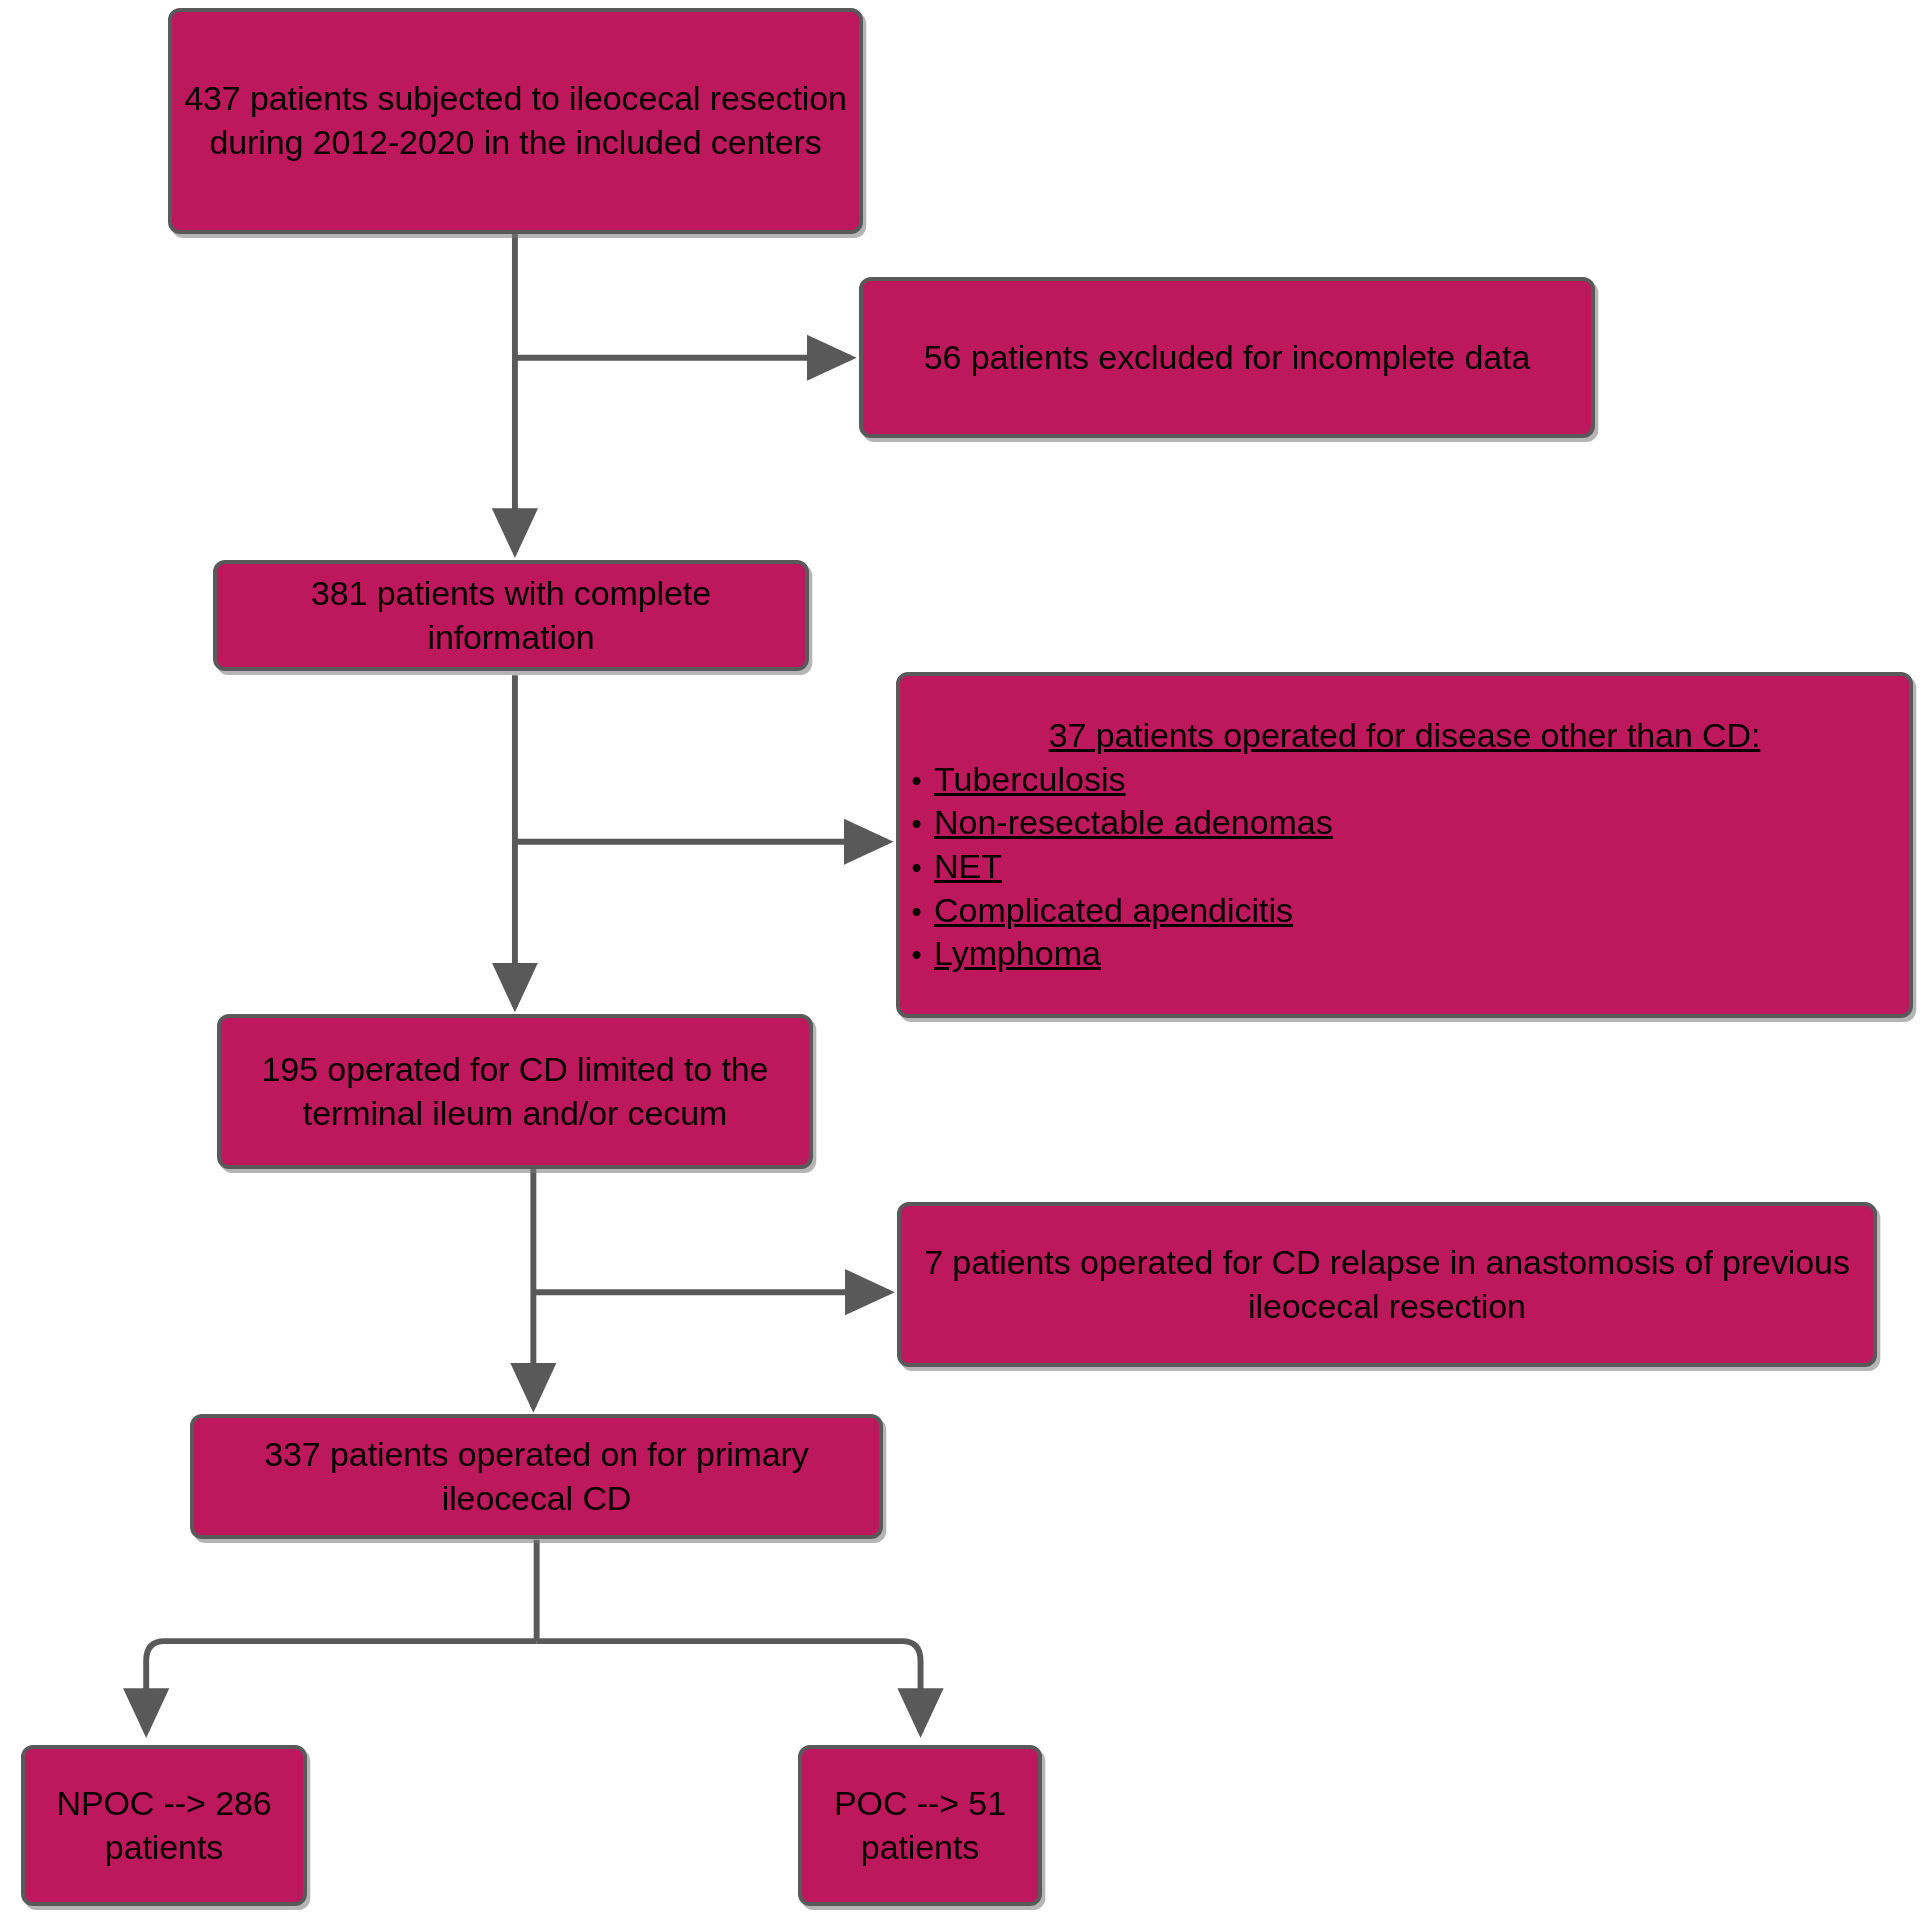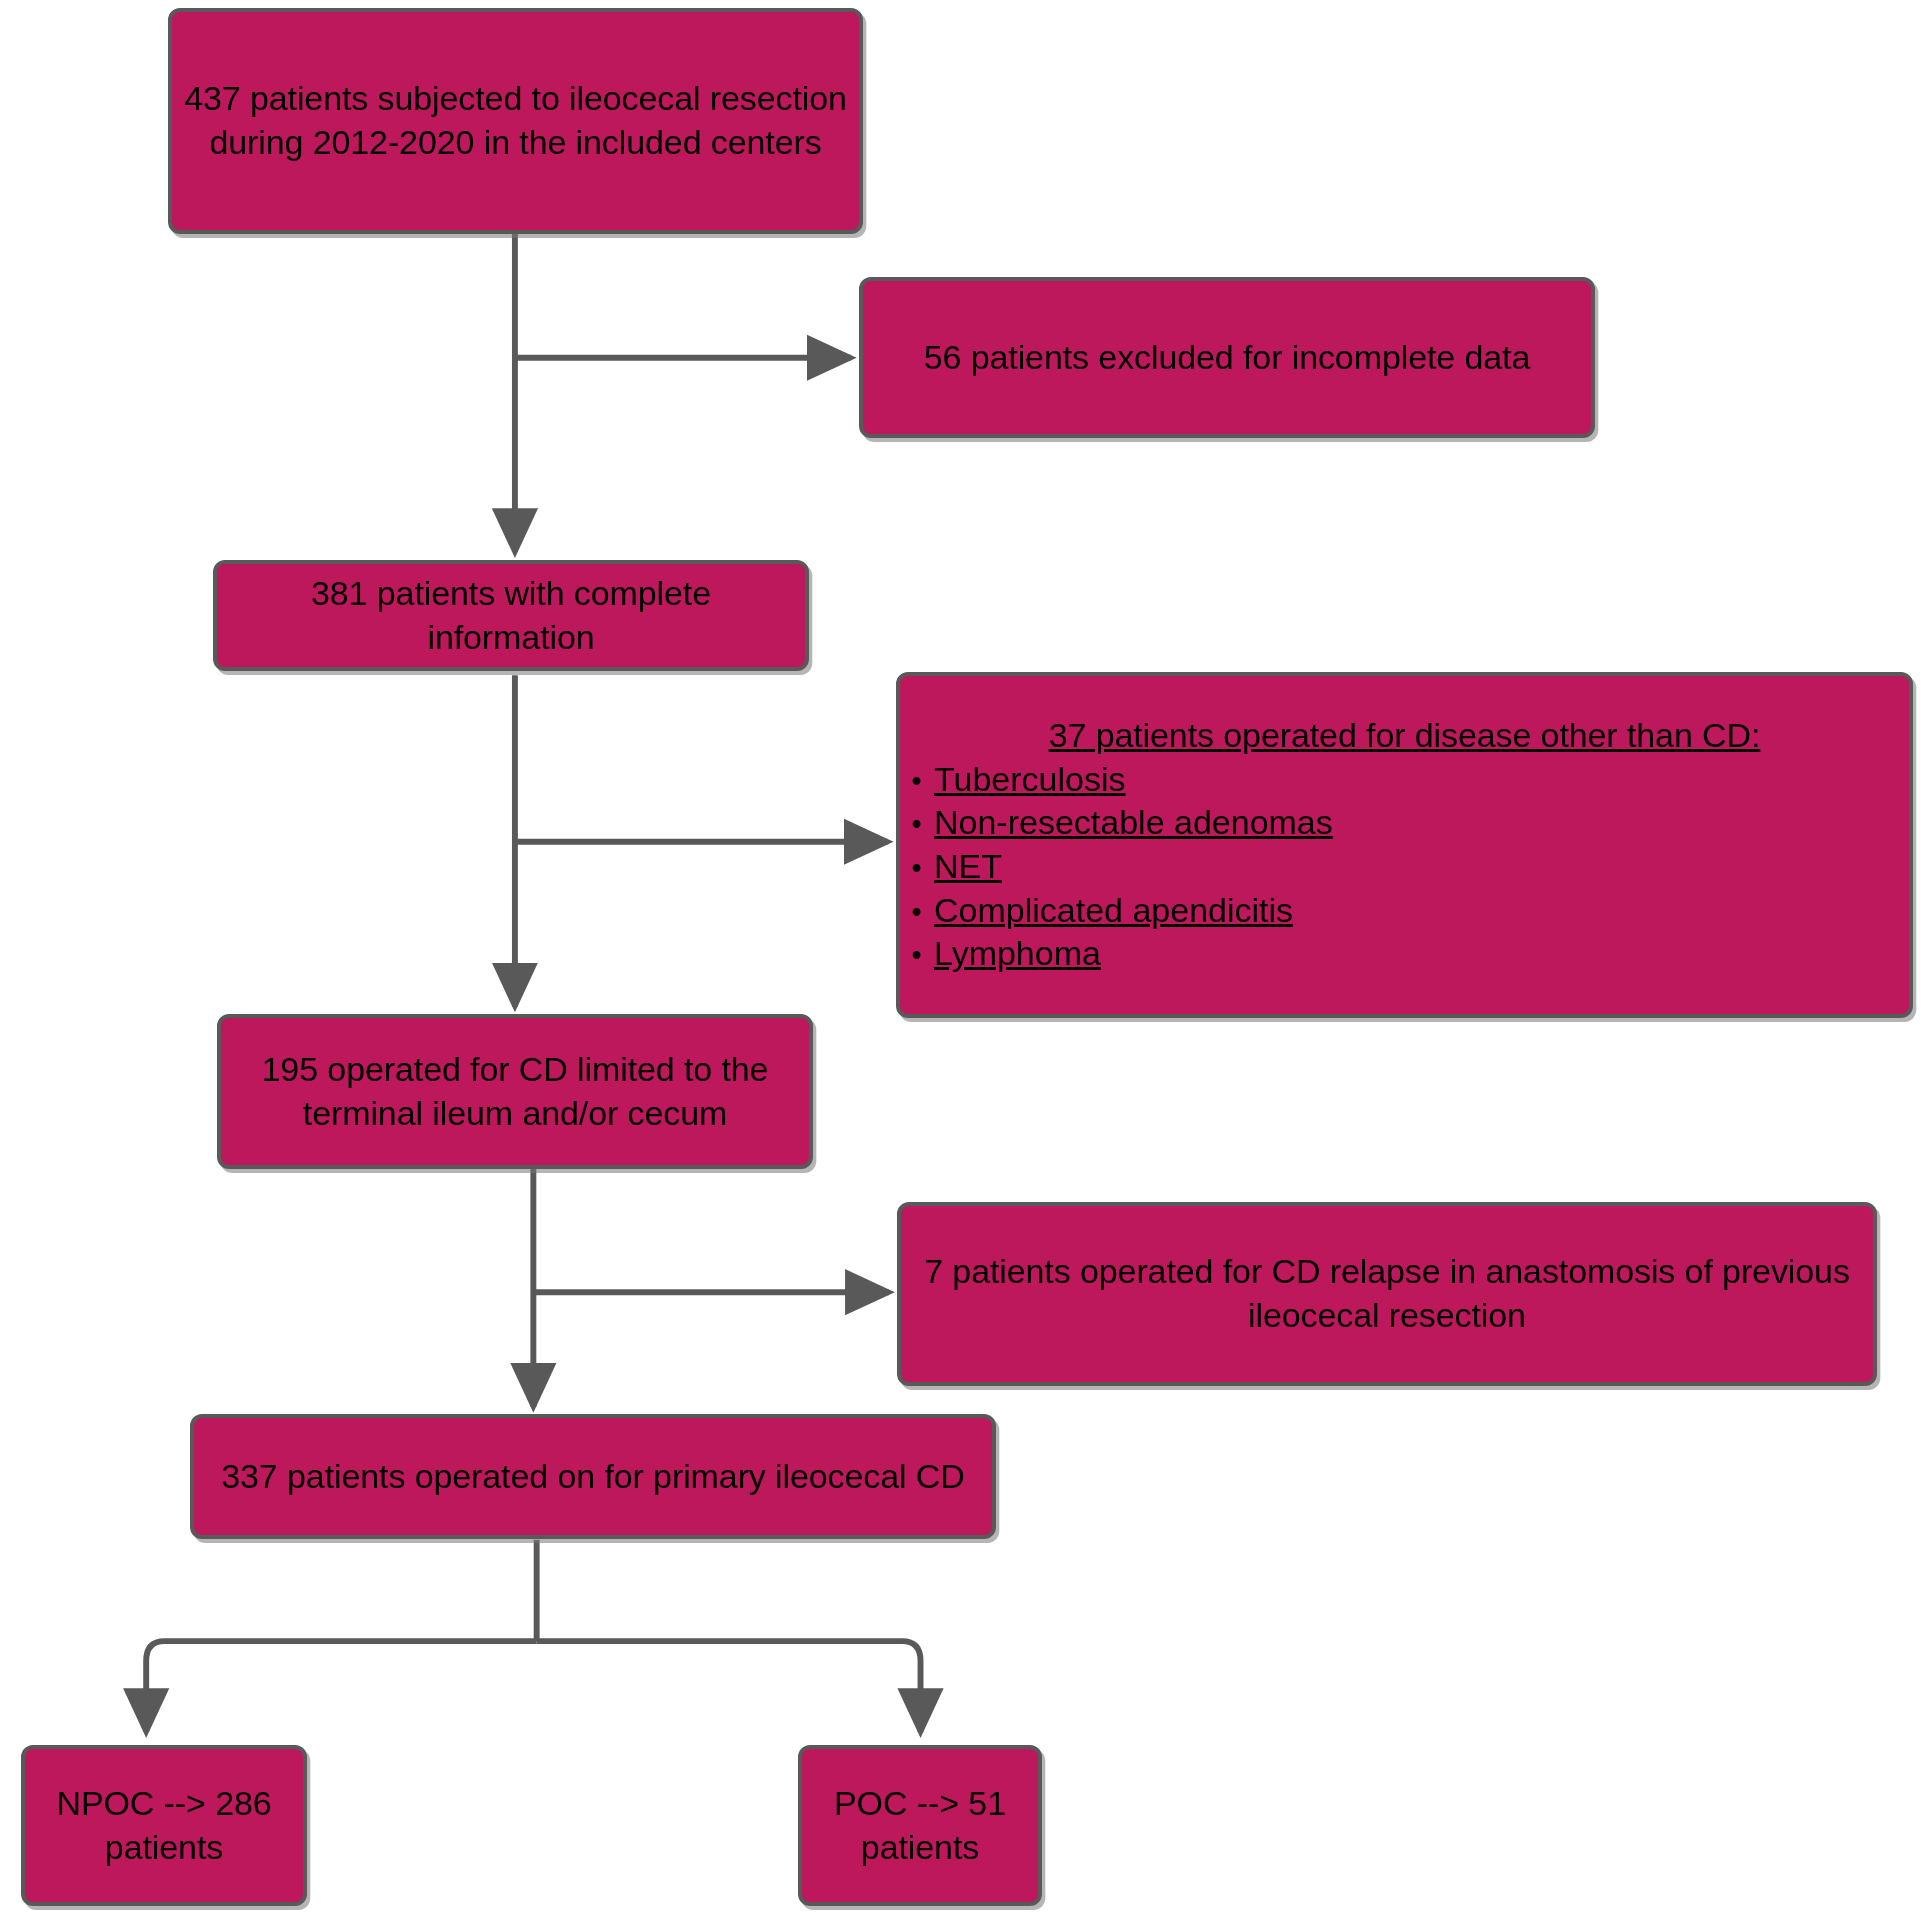--- a/index.html
+++ b/index.html
@@ -135,25 +135,25 @@
       <li>NET</li>
       <li>Complicated apendicitis</li>
       <li>Lymphoma</li>
     </ul>
   </div>
 
   <div class="node center" style="left:217px; top:1014px; width:596px; height:155px;">
     <span class="txt">195 operated for CD limited to the terminal ileum and/or cecum</span>
   </div>
 
-  <div class="node center" style="left:897px; top:1202px; width:980px; height:184px;">
+  <div class="node center" style="left:897px; top:1202px; width:980px; height:165px;">
     <span class="txt">7 patients operated for CD relapse in anastomosis of previous ileocecal resection</span>
   </div>
 
-  <div class="node center" style="left:190px; top:1414px; width:806px; height:125px;">
+  <div class="node center" style="left:190px; top:1414px; width:693px; height:125px;">
     <span class="txt">337 patients operated on for primary ileocecal CD</span>
   </div>
 
   <div class="node center" style="left:21px; top:1745px; width:286px; height:161px;">
     <span class="txt">NPOC --&gt; 286 patients</span>
   </div>
 
   <div class="node center" style="left:798px; top:1745px; width:244px; height:161px;">
     <span class="txt">POC --&gt; 51 patients</span>
   </div>

